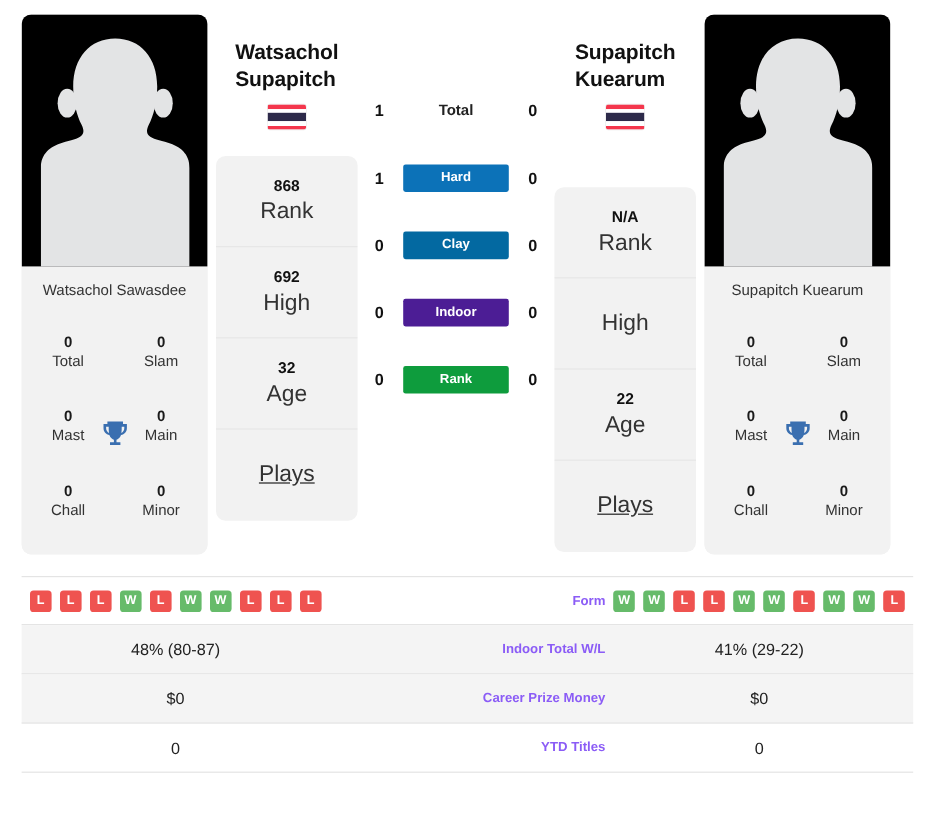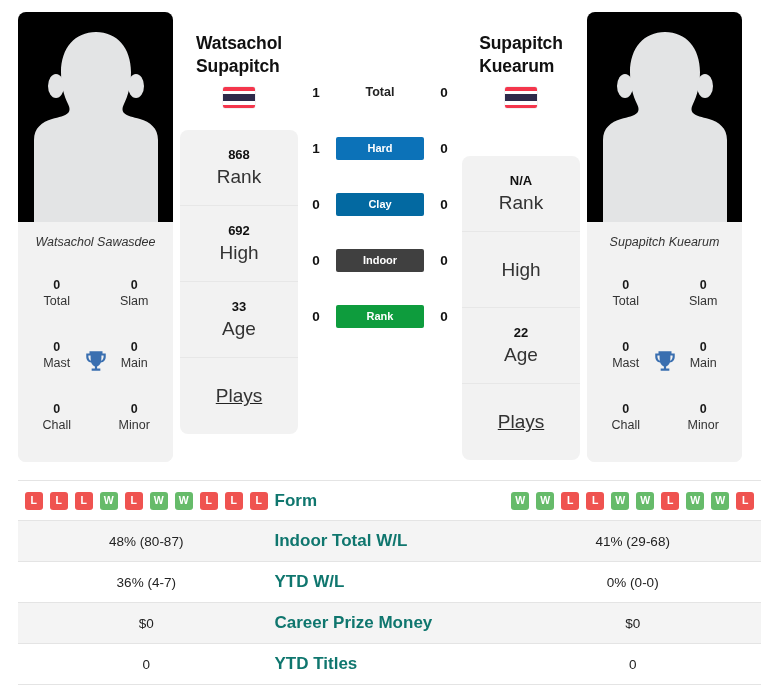--- a/index.html
+++ b/index.html
@@ -46,21 +46,20 @@
     top: 14px;
     width: 124px;
     height: 200px;
   }
   .photo-name {
     text-align: center;
     font-size: 12.5px;
     color: #333;
     padding: 13px 4px 10px 4px;
     background: #f2f2f2;
-    font-style: italic;
   }
   .titlegrid {
     position: relative;
     flex: 1;
     padding: 4px 0 10px 0;
     background: #f2f2f2;
   }
   .trow {
     display: flex;
     height: 62px;
@@ -193,24 +192,24 @@
   }
   .srow.alt { background: #f4f4f4; }
   .srow .sv {
     flex: 1;
     text-align: center;
     font-size: 13.5px;
     color: #222;
   }
   .srow .sk {
     flex: 0 0 230px;
-    text-align: left;
-    font-size: 17px;
-    font-weight: bold;
-    color: #0f766e;
+    text-align: right;
+    font-size: 11px;
+    font-weight: bold;
+    color: #8b5cf6;
   }
   .formrow { height: 40px; }
   .badges {
     display: flex;
     justify-content: center;
     gap: 7px;
   }
   .badge {
     width: 18px;
     height: 18px;
@@ -294,21 +293,21 @@
       <div class="ministats">
         <div class="ms-cell">
           <span class="v">868</span>
           <span class="k">Rank</span>
         </div>
         <div class="ms-cell">
           <span class="v">692</span>
           <span class="k">High</span>
         </div>
         <div class="ms-cell">
-          <span class="v">33</span>
+          <span class="v">32</span>
           <span class="k">Age</span>
         </div>
         <div class="ms-cell">
           <span class="v"></span>
           <span class="k">Plays</span>
         </div>
       </div>
     </div>
 
     <div class="h2h">
@@ -322,21 +321,21 @@
         <span class="pill" style="background:#0c72b8">Hard</span>
         <span class="score">0</span>
       </div>
       <div class="h2h-row">
         <span class="score">0</span>
         <span class="pill" style="background:#0369a1">Clay</span>
         <span class="score">0</span>
       </div>
       <div class="h2h-row">
         <span class="score">0</span>
-        <span class="pill" style="background:#404040">Indoor</span>
+        <span class="pill" style="background:#4c1d95">Indoor</span>
         <span class="score">0</span>
       </div>
       <div class="h2h-row">
         <span class="score">0</span>
         <span class="pill" style="background:#0e9c3d">Rank</span>
         <span class="score">0</span>
       </div>
     </div>
 
     <div class="namecol">
@@ -449,28 +448,23 @@
             <span class="badge w">W</span>
             <span class="badge w">W</span>
             <span class="badge l">L</span>
           </div>
       </div>
     </div>
 
     <div class="srow alt">
       <div class="sv">48% (80-87)</div>
       <div class="sk">Indoor Total W/L</div>
-      <div class="sv">41% (29-68)</div>
-    </div>
-
-    <div class="srow">
-      <div class="sv">36% (4-7)</div>
-      <div class="sk">YTD W/L</div>
-      <div class="sv">0% (0-0)</div>
-    </div>
+      <div class="sv">41% (29-22)</div>
+    </div>
+
 
     <div class="srow alt">
       <div class="sv">$0</div>
       <div class="sk">Career Prize Money</div>
       <div class="sv">$0</div>
     </div>
 
     <div class="srow">
       <div class="sv">0</div>
       <div class="sk">YTD Titles</div>

